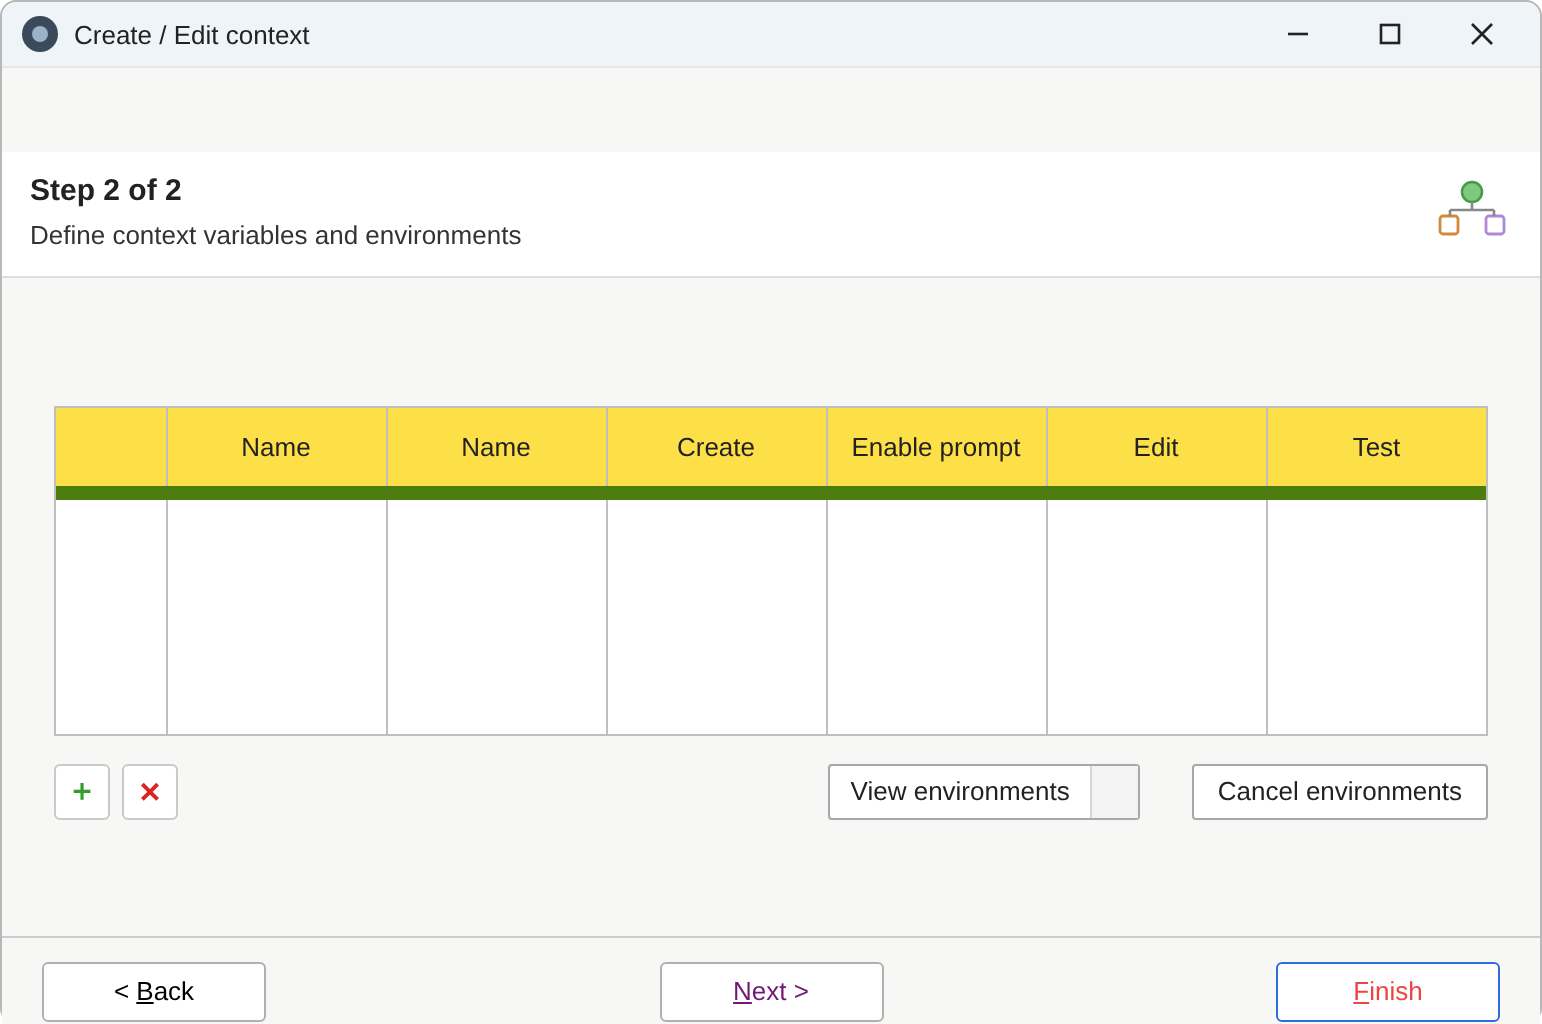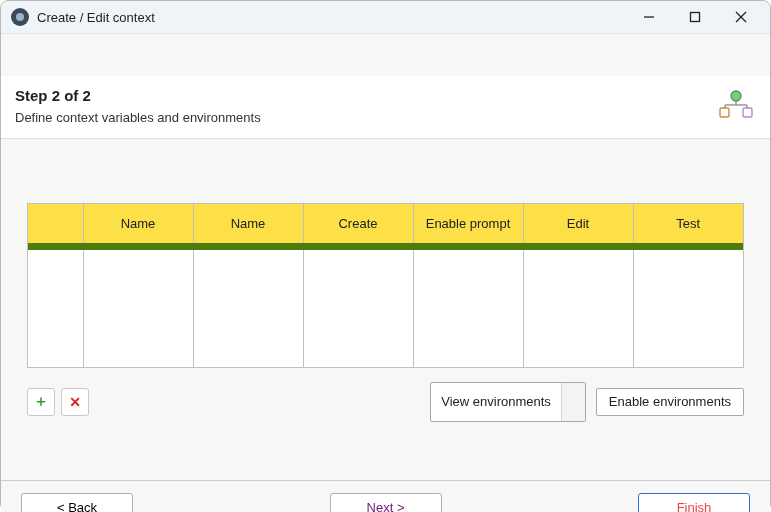--- a/index.html
+++ b/index.html
@@ -20,21 +20,21 @@
   th { font-weight: 400; font-size: 13px; padding: 12px 6px; border-right: 1px solid #bfbfbf; border-bottom: 7px solid #4d7c0f; text-align: center; background: #fde047; }
   th:last-child { border-right: none; }
   .th-corner { width: 55px; }
   tbody td { height: 120px; border-right: 1px solid #bfbfbf; }
   tbody td:last-child { border-right: none; }
   .actions-row { display: flex; align-items: center; margin-top: 14px; gap: 6px; }
   .icon-btn { width: 28px; height: 28px; border: 1px solid #c9c9c9; background: #fff; border-radius: 3px; display: flex; align-items: center; justify-content: center; cursor: pointer; }
   .plus-glyph { color: #2f9e2f; font-weight: 700; font-size: 15px; }
   .x-glyph { color: #d22; font-weight: 700; font-size: 14px; }
   .spacer { flex: 1; }
-  .combo { display: flex; align-items: stretch; border: 1px solid #a8a8a8; background: #fff; height: 40px; border-radius: 2px; margin-right: 4px; }
+  .combo { display: flex; align-items: stretch; border: 1px solid #a8a8a8; background: #fff; height: 28px; border-radius: 2px; margin-right: 20px; }
   .combo .combo-label { padding: 0 10px; display: flex; align-items: center; }
   .combo .combo-arrow { width: 24px; border-left: 1px solid #d5d5d5; background: #f3f3f3; display: flex; align-items: center; justify-content: center; }
   .btn-like { border: 1px solid #a8a8a8; background: #fff; height: 28px; padding: 0 12px; border-radius: 2px; display: flex; align-items: center; cursor: pointer; }
   .footer { border-top: 1px solid #ccc; padding: 12px 20px 16px 20px; display: flex; justify-content: space-between; gap: 12px; background: #f7f7f5; }
   .footer button { min-width: 112px; height: 30px; border: 1px solid #b0b0b0; background: #fff; border-radius: 3px; font-size: 13px; cursor: pointer; font-family: inherit; }
   .footer button.disabled { color: #701a75; cursor: default; }
   .footer button.primary { border: 1.5px solid #2a6fdc; color: #ef4444; }
   .mnemonic { text-decoration: underline; }
 </style>
 </head>
@@ -121,21 +121,21 @@
       </div>
       <div class="icon-btn">
         <span class="x-glyph">✕</span>
       </div>
       <div class="spacer"></div>
       <div class="combo">
         <div class="combo-label">View environments</div>
         <div class="combo-arrow"></div>
       </div>
       <div class="btn-like">
-        <span>Enable environments</span>
+        <span>Cancel environments</span>
       </div>
     </div>
   </div>
 
   <div class="footer">
     <button><span>&lt; </span><span class="mnemonic">B</span><span>ack</span></button>
     <button class="disabled"><span class="mnemonic">N</span><span>ext &gt;</span></button>
     <button class="primary"><span class="mnemonic">F</span><span>inish</span></button>
   </div>
 

